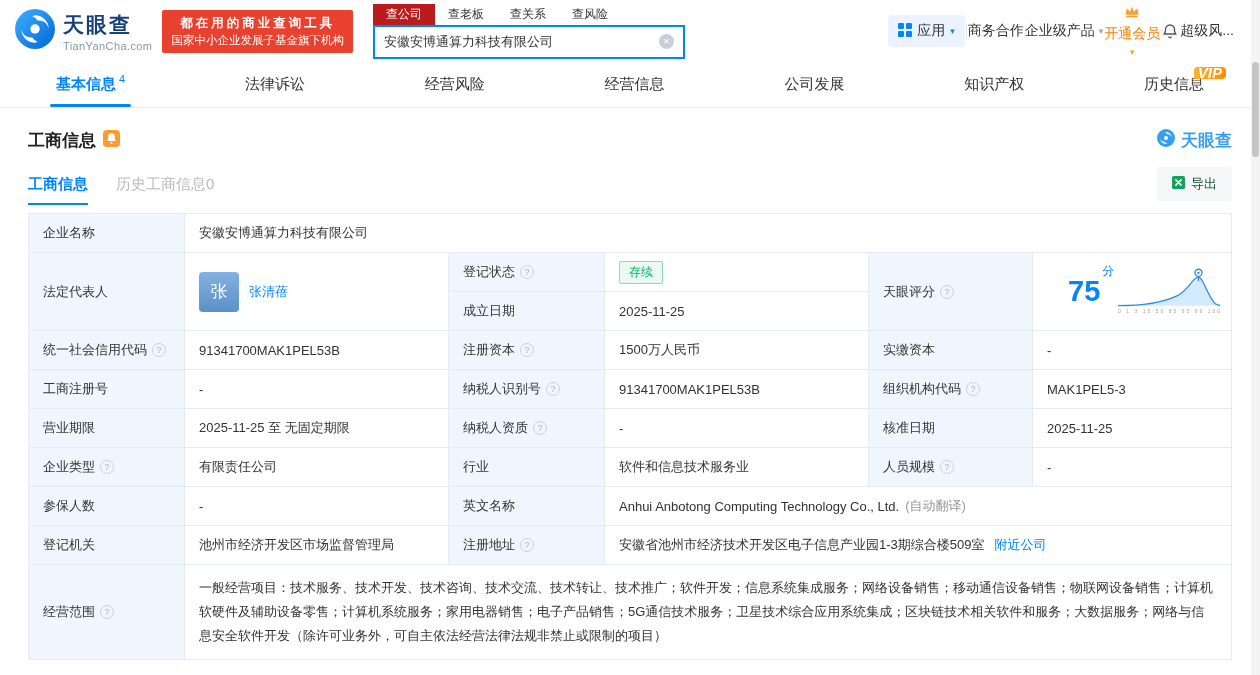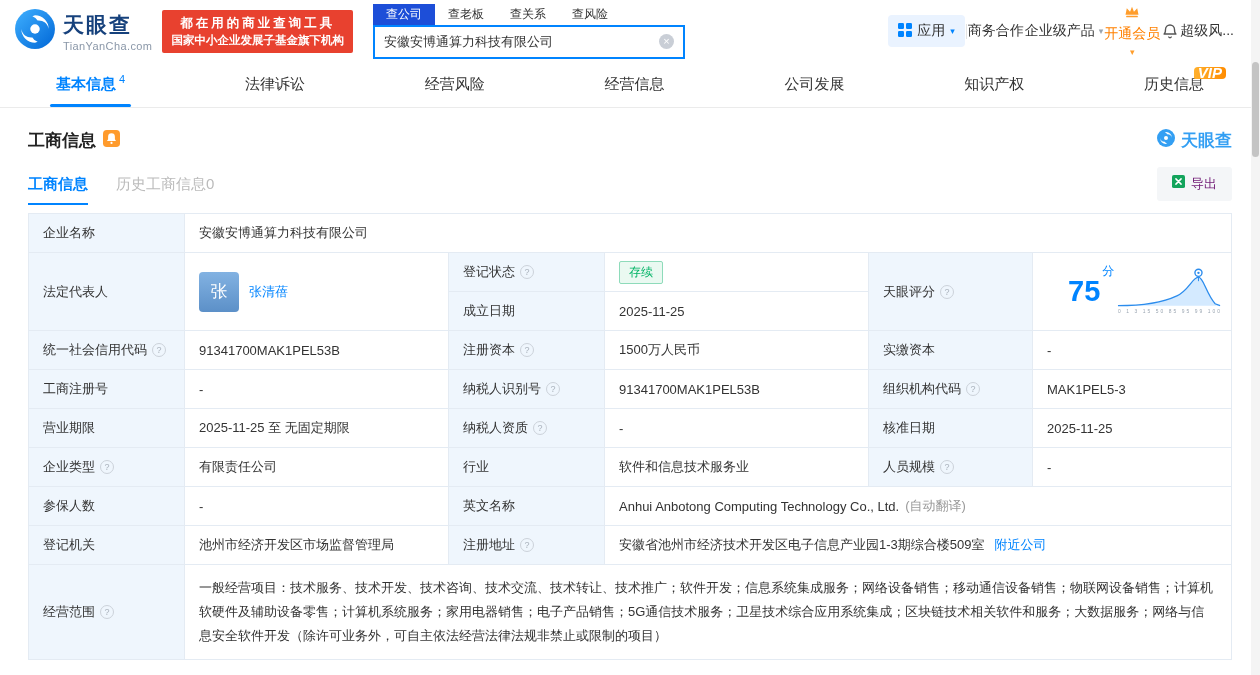--- a/index.html
+++ b/index.html
@@ -7,25 +7,25 @@
   body { font-family:"Liberation Sans","DejaVu Sans",sans-serif; background:#fff; color:#333; position:relative; }
   a { text-decoration:none; color:inherit; cursor:pointer; }
 
   
   .top-header { display:flex; align-items:center; height:62px; padding:0 26px 0 14px; gap:10px; background:#fff; }
   .logo { display:flex; align-items:center; gap:7px; cursor:pointer; flex:none; }
   .logo-text .brand { font-size:21px; font-weight:bold; color:#16417c; letter-spacing:2px; }
   .logo-text .domain { font-size:11px; color:#8a97a8; letter-spacing:.4px; margin-top:1px; }
   .slogan { background:#e8412f; color:#fff; padding:5px 9px; border-radius:2px; text-align:center; flex:none; }
   .slogan .l1 { font-size:12.5px; font-weight:bold; letter-spacing:3px; line-height:17px; }
-  .slogan .l2 { font-size:11.5px; font-weight:bold; line-height:16px; }
+  .slogan .l2 { font-size:11.5px; font-weight:normal; line-height:16px; }
   .search-area { margin-left:10px; flex:none; }
   .search-tabs { display:flex; font-size:12px; height:21px; align-items:center; }
   .search-tab { padding:0 13px; height:21px; line-height:21px; color:#333; cursor:pointer; }
-  .search-tab.active { background:#1d4ed8; color:#fff; }
+  .search-tab.active { background:#b91c1c; color:#fff; }
   .search-row { display:flex; height:34px; }
   .search-box { width:312px; border:2px solid #0084ff; display:flex; align-items:center; background:#fff; }
   .search-box input { border:none; outline:none; flex:1; padding:0 9px; font-size:13px; color:#333; min-width:0; background:transparent; }
   .clear-ic { width:15px; height:15px; border-radius:50%; background:#c9ced6; color:#fff; font-size:11px; line-height:14px; text-align:center; margin-right:9px; cursor:pointer; flex:none; }
   .search-btn { width:76px; background:#701a75; color:#fff; border:none; font-size:12px; cursor:pointer;margin-top:40px; }
   .top-nav { margin-left:auto; display:flex; align-items:center; gap:1px; font-size:14px; color:#333; white-space:nowrap; }
   .app-box { display:flex; align-items:center; gap:5px; background:#eaf3ff; padding:7px 10px; border-radius:4px; cursor:pointer; }
   .caret { font-size:9px; color:#9aa3ad; }
   .caret.blue { color:#0084ff; }
   .caret.orange { color:#ff9d2b; }
@@ -44,21 +44,21 @@
 
   
   main { padding:0 28px; }
   .section-head { display:flex; justify-content:space-between; align-items:center; margin-top:20px; }
   .sec-title-wrap { display:flex; align-items:center; gap:7px; }
   .sec-title { font-size:17px; font-weight:bold; color:#222; }
   .watermark { display:flex; align-items:center; gap:5px; color:#1e95f2; font-size:17px; font-weight:bold; opacity:.9; }
   .subtab-row { display:flex; align-items:flex-end; gap:28px; margin-top:14px; }
   .subtab { font-size:15px; padding-bottom:9px; color:#bbb; cursor:pointer; border-bottom:2px solid transparent; }
   .subtab.active { color:#0084ff; font-weight:bold; border-bottom-color:#0084ff; }
-  .export-btn { margin-left:auto; display:flex; gap:6px; background:#f4f6f8; border:none; padding:8px 15px; border-radius:3px; font-size:13px; color:#701a75; cursor:pointer; margin-bottom:4px; }
+  .export-btn { margin-left:auto; display:flex; align-items:center; gap:6px; background:#f4f6f8; border:none; padding:8px 15px; border-radius:3px; font-size:13px; color:#14532d; cursor:pointer; margin-bottom:4px; }
 
   
   .info-table { display:grid; grid-template-columns:156px 264px 156px 264px 164px 1fr; grid-auto-rows:minmax(39px,auto); border:1px solid #e4ebf3; margin-top:8px; font-size:13px; }
   .cell { border-right:1px solid #e4ebf3; border-bottom:1px solid #e4ebf3; padding:4px 14px; display:flex; align-items:center; background:#fff; }
   .cell.lab { background:#eff6fd; color:#333; gap:5px; }
   .cell.re { border-right:none; }
   .cell.nb { border-bottom:none; }
   .sp5 { grid-column:span 5; }
   .sp3 { grid-column:span 3; }
   .rs2 { grid-row:span 2; }

